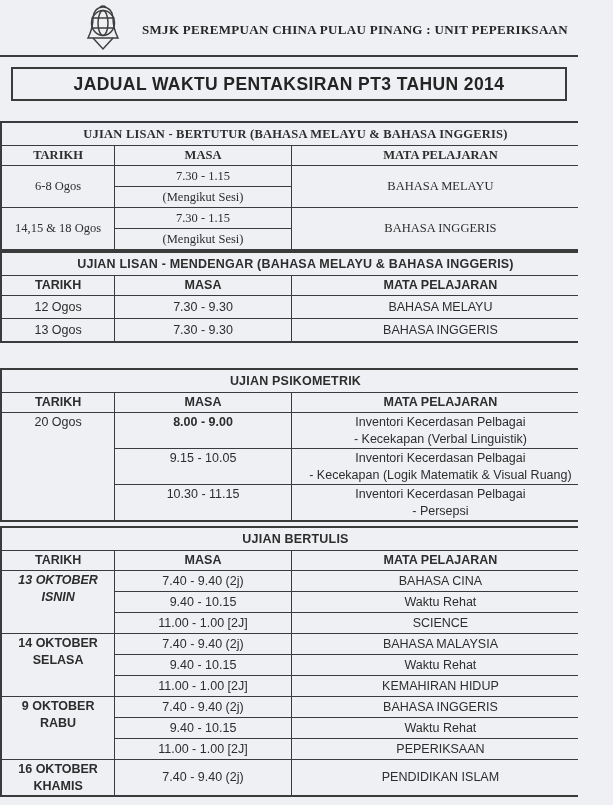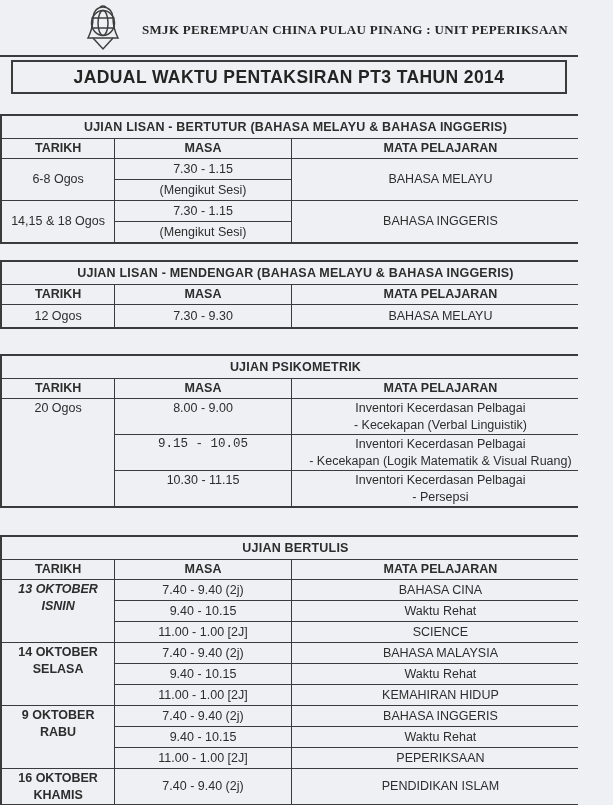--- a/index.html
+++ b/index.html
@@ -20,34 +20,34 @@
   .hdr{display:flex;align-items:center;padding:7px 0 0 84px;height:46px;}
   .hdr .crest{flex:0 0 auto;}
   .hdr .school-line{
     margin-left:20px;
     font-family:"Liberation Serif","DejaVu Serif",serif;
     font-weight:bold;font-size:13px;letter-spacing:.3px;color:#272727;
   }
   .top-rule{border-top:2.5px solid var(--line);margin-top:2px;}
   
   .title-box{
-    margin:3px 11px 0;border:2.5px solid var(--line);
+    margin:10px 11px 0;border:2.5px solid var(--line);
     height:30px;line-height:30px;text-align:center;
     font-weight:bold;font-size:17.5px;letter-spacing:.4px;color:#242424;
   }
   
   .tables-section{margin-top:20px;}
   table.sched{
     width:591px;margin:0 auto;border-collapse:collapse;
     border:2.5px solid var(--line);table-layout:fixed;
     font-size:12.5px;color:var(--ink);
   }
-  .tables-section table:nth-of-type(1){margin-bottom:16px;}
+  .tables-section table:nth-of-type(1){font-family:Liberation Serif, serif;}
   .tables-section table:nth-of-type(2){margin-bottom:25px;}
-  .tables-section table:nth-of-type(3){margin-bottom:27px;}
+  .tables-section table:nth-of-type(3){margin-bottom:4px;}
   .tables-section table:nth-of-type(4){margin-bottom:7px;}
   table.sched td{
     border:1.5px solid var(--line);
     text-align:center;vertical-align:middle;
     padding:1px 4px;height:18px;
     white-space:pre-line;line-height:1.32;
   }
   table.sched td.t-title{font-weight:bold;height:20px;letter-spacing:.2px;}
   table.sched td.t-head{font-weight:bold;height:17px;}
   table.sched td.bold{font-weight:bold;}
@@ -127,45 +127,50 @@
           <tr>
             <td class="t-head">TARIKH</td>
             <td class="t-head">MASA</td>
             <td class="t-head">MATA PELAJARAN</td>
           </tr>
           <tr>
             <td style="height: 22px; padding: 0px 4px; margin-top: 30px;">12 Ogos</td>
             <td>7.30 - 9.30</td>
             <td>BAHASA MELAYU</td>
           </tr>
+          <tr>
+            <td style="height: 22px; padding: 0px 4px;">13 Ogos</td>
+            <td>7.30 - 9.30</td>
+            <td>BAHASA INGGERIS</td>
+          </tr>
         </tbody>
       </table>
       <table class="sched">
         <colgroup>
           <col style="width: 19.3%;">
           <col style="width: 30%;">
           <col style="width: 50.7%;">
         </colgroup>
         <tbody>
           <tr>
             <td colspan="3" class="t-title">UJIAN PSIKOMETRIK</td>
           </tr>
           <tr>
             <td class="t-head">TARIKH</td>
             <td class="t-head">MASA</td>
             <td class="t-head">MATA PELAJARAN</td>
           </tr>
           <tr>
             <td rowspan="3" style="vertical-align: top;">20 Ogos</td>
-            <td style="vertical-align: top;">8.00 - 9.00</td>
+            <td style="vertical-align: top; font-weight: bold;">8.00 - 9.00</td>
             <td>Inventori Kecerdasan Pelbagai
 - Kecekapan (Verbal Linguistik)</td>
           </tr>
           <tr>
-            <td style="vertical-align: top; font-family: Liberation Mono, monospace;">9.15 - 10.05</td>
+            <td style="vertical-align: top;">9.15 - 10.05</td>
             <td>Inventori Kecerdasan Pelbagai
 - Kecekapan (Logik Matematik &amp; Visual Ruang)</td>
           </tr>
           <tr>
             <td style="vertical-align: top;">10.30 - 11.15</td>
             <td>Inventori Kecerdasan Pelbagai
 - Persepsi</td>
           </tr>
         </tbody>
       </table>

